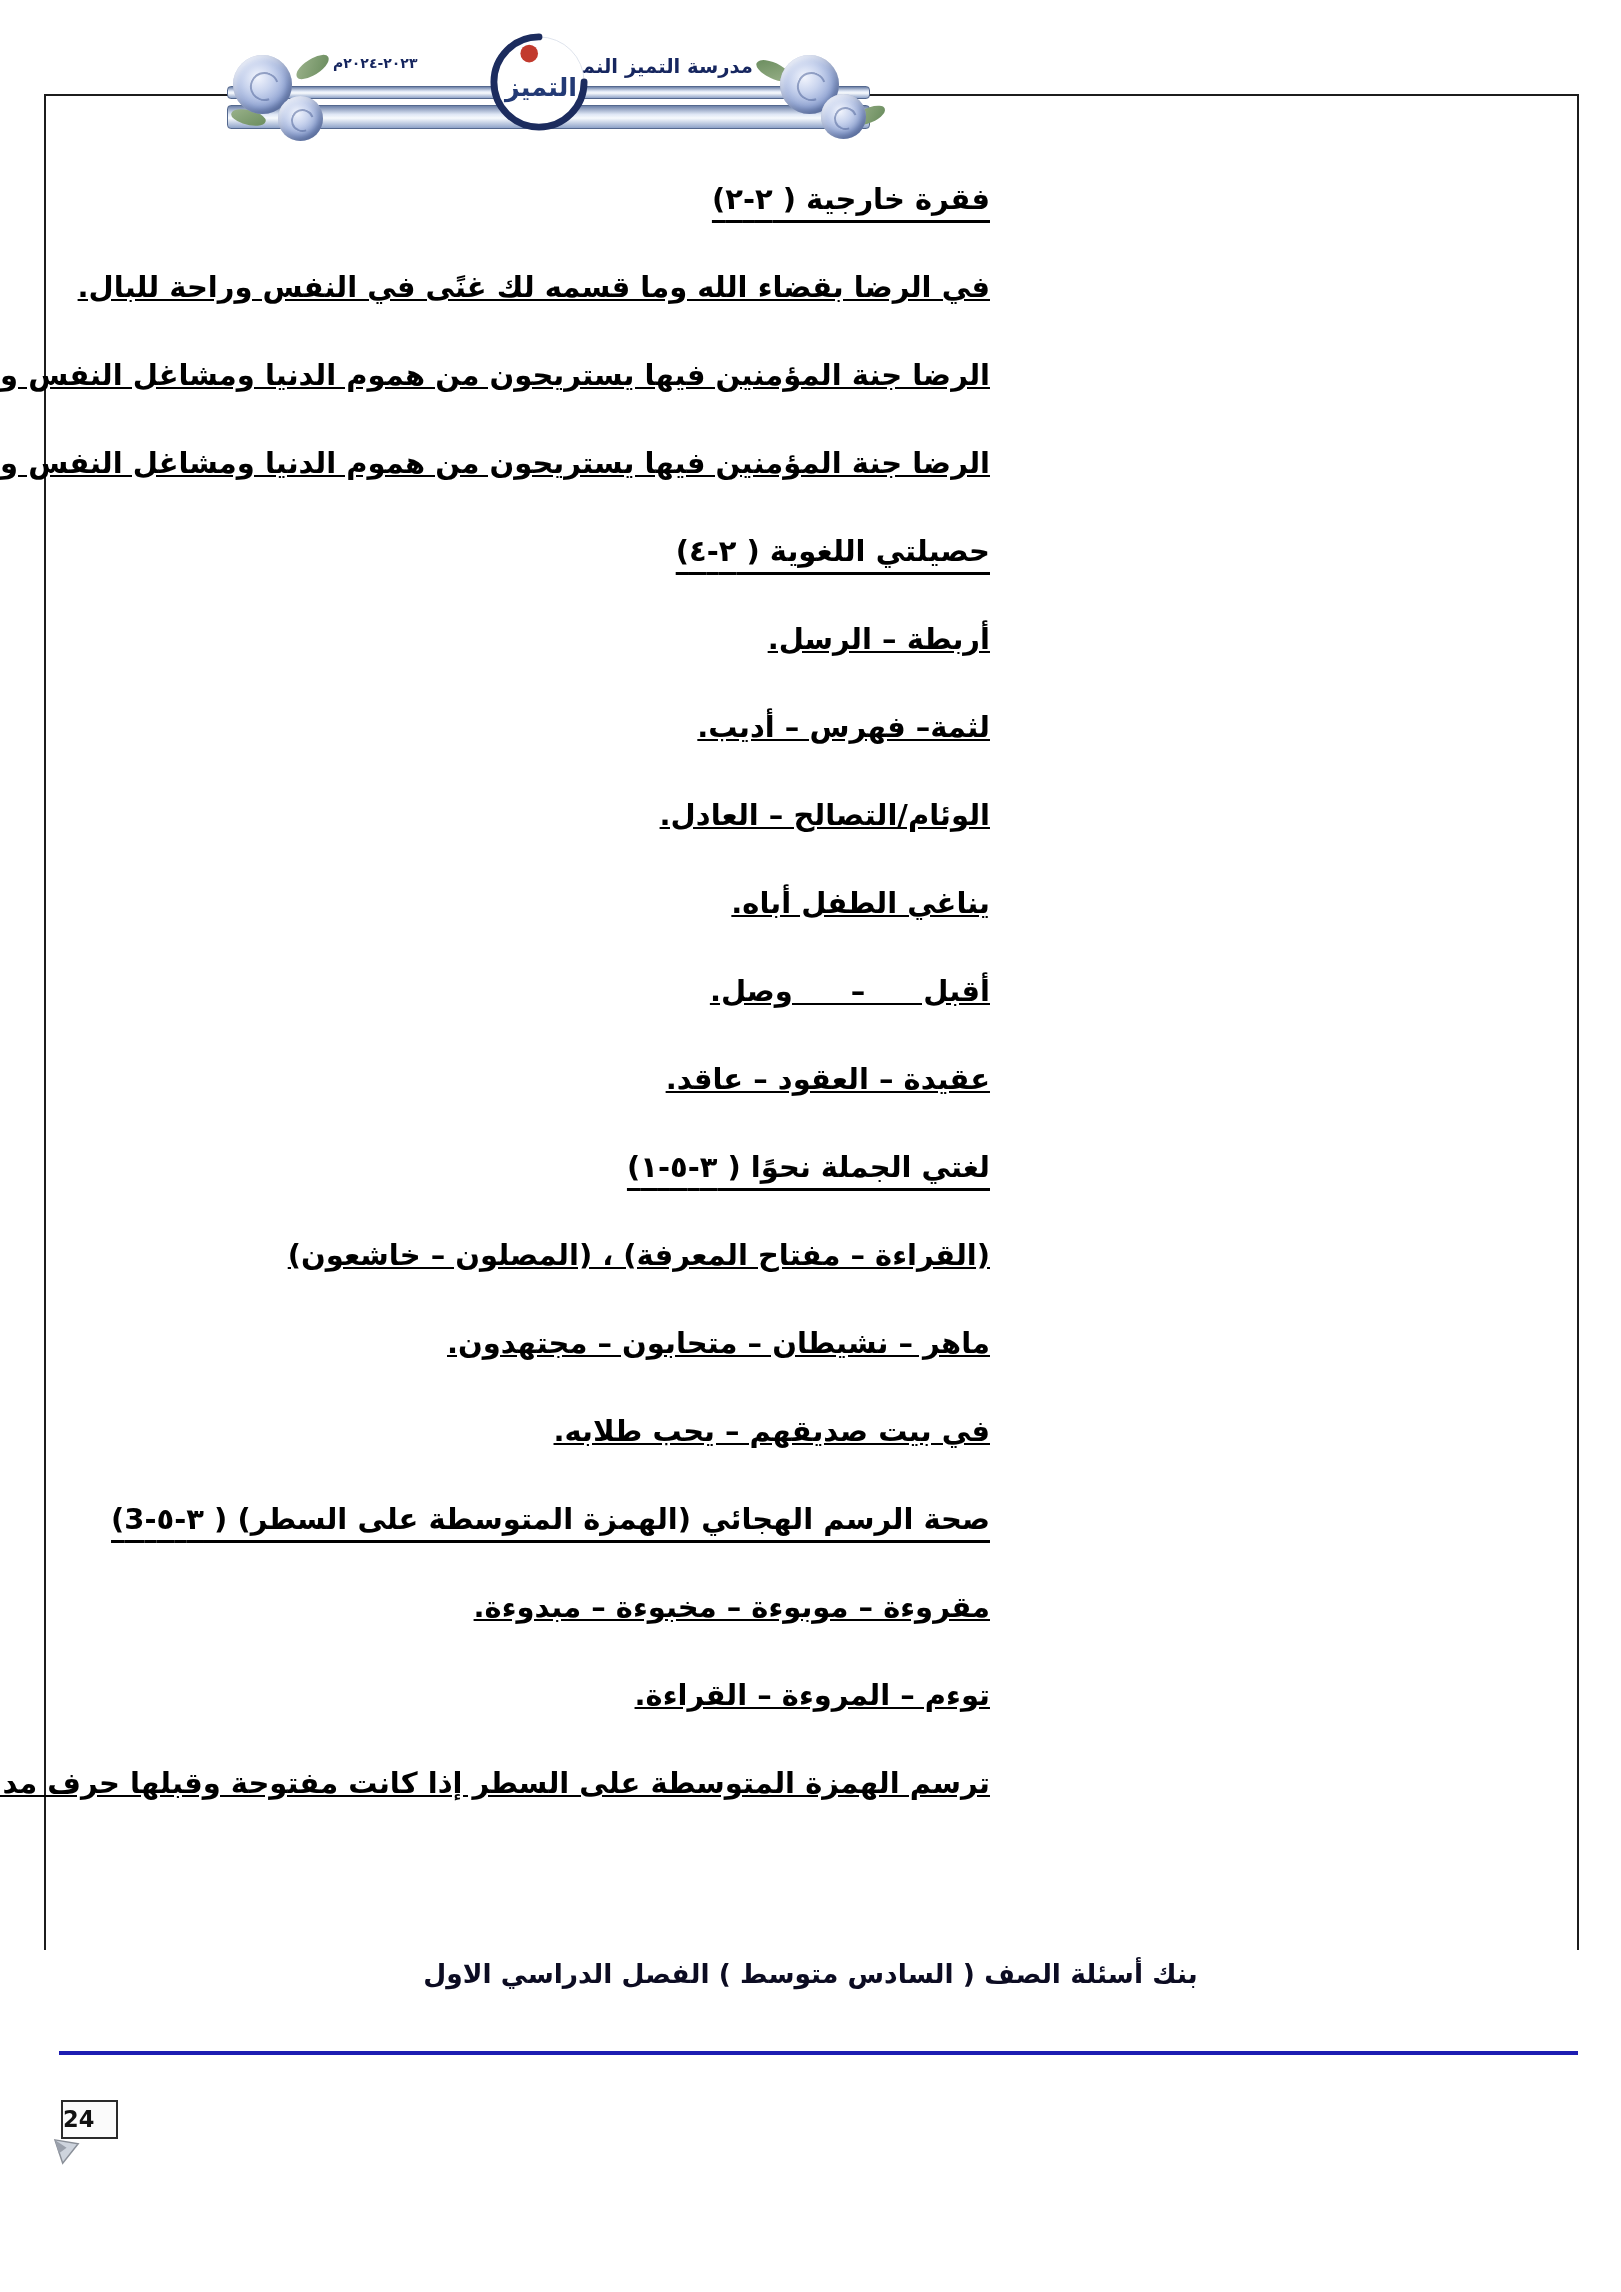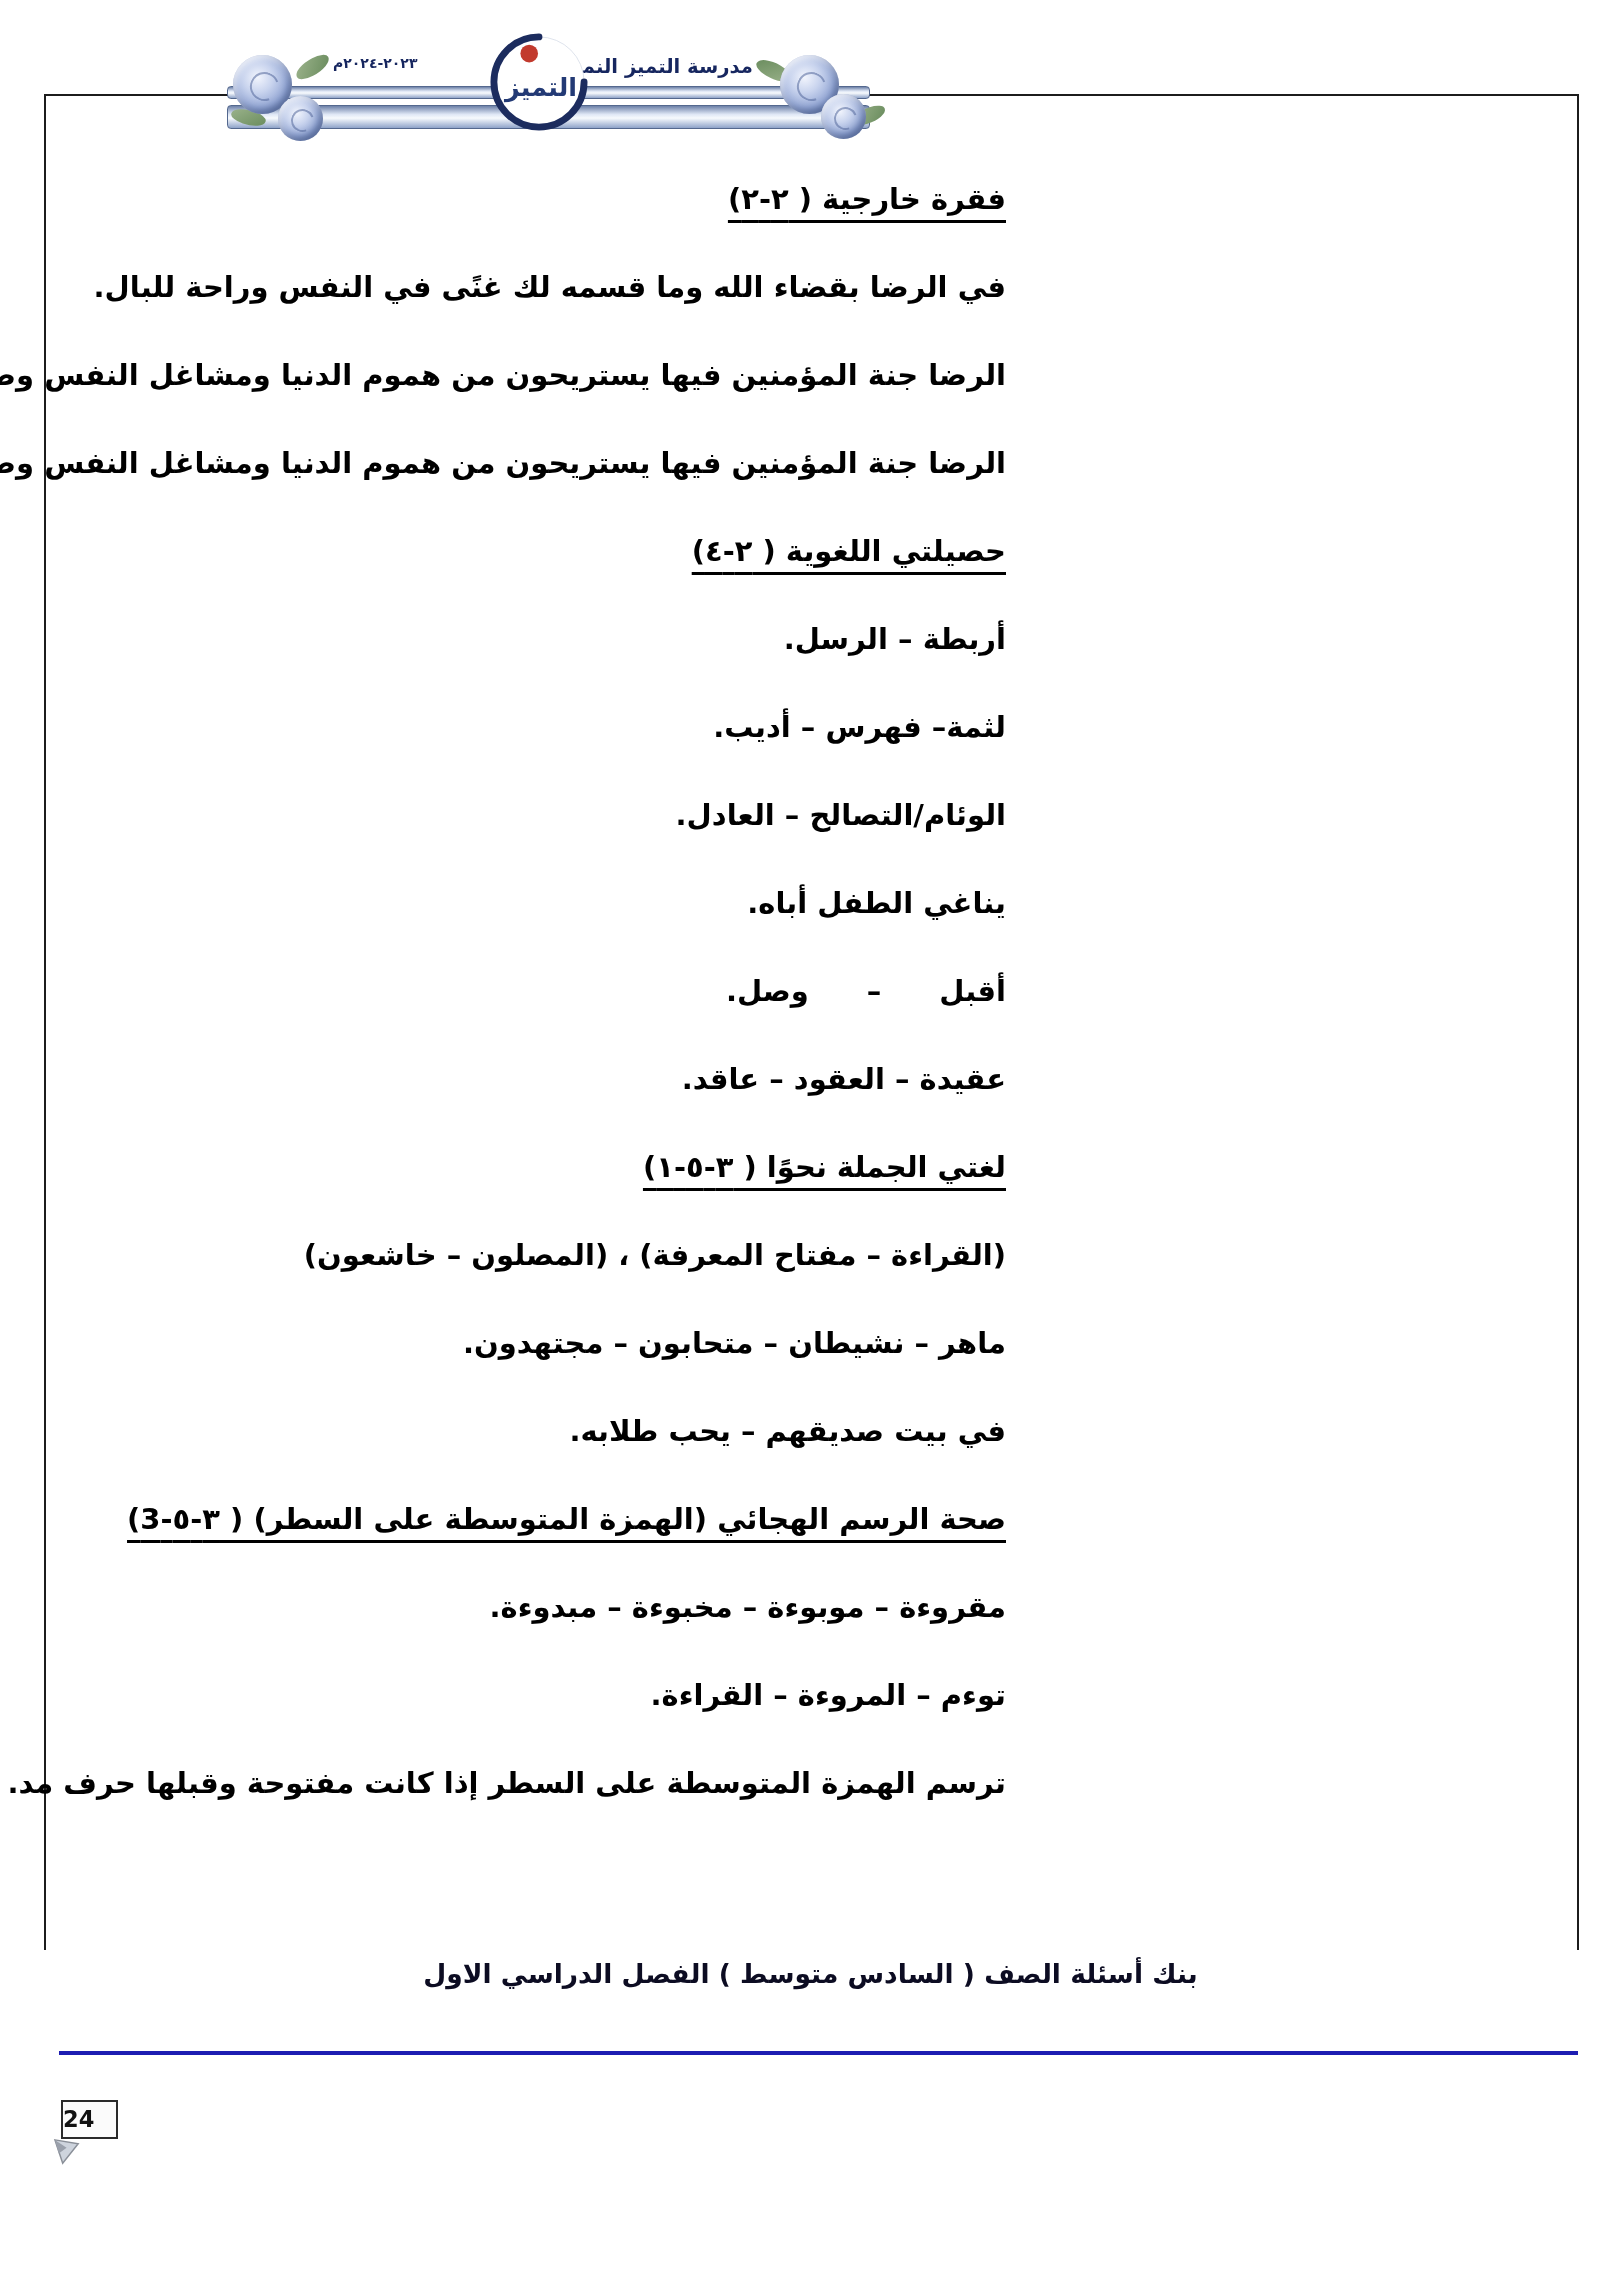--- a/index.html
+++ b/index.html
@@ -95,33 +95,34 @@
     font-size:19.6px;
     font-weight:bold;
     color:#16265f;
     white-space:nowrap;
     z-index:4;
   }
 
   
   .content {
     position:absolute;
-    left:94px; top:155px;
+    left:78px; top:155px;
     width:912px;               
     direction:rtl;
     text-align:right;
     z-index:1;
   }
   .line {
     height:88px;
     line-height:88px;
     font-size:29px;
     font-weight:bold;
     white-space:nowrap;
     color:#000;
+    text-decoration:underline;
   }
   .heading {
     text-decoration:underline;
     text-decoration-thickness:2.5px;
     text-underline-offset:10.8px;
   }
 
   
   .footer-rule {
     position:absolute;

